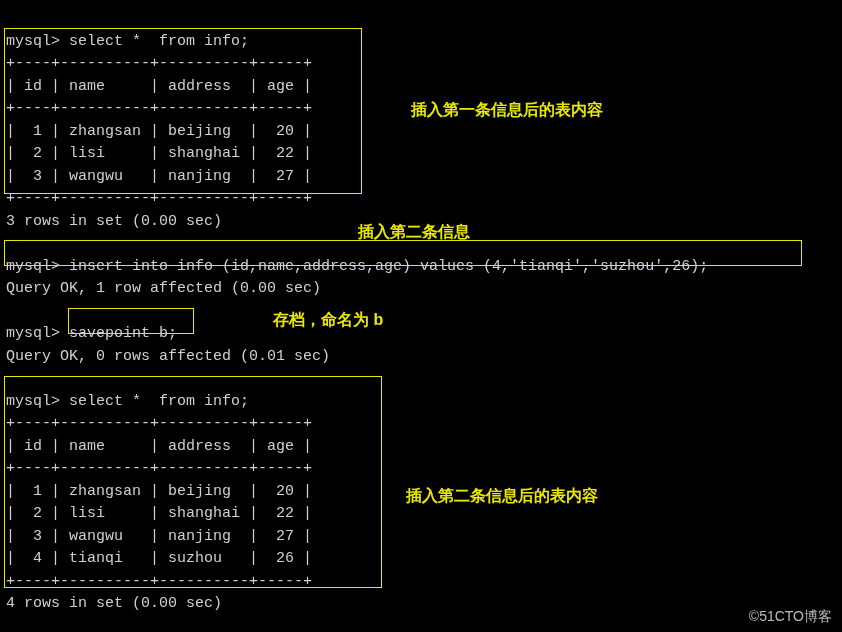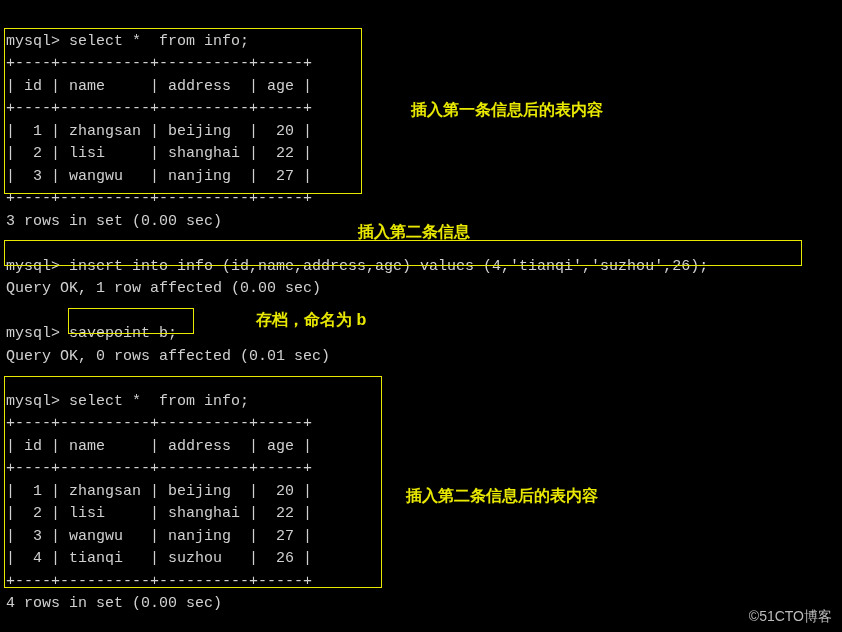--- a/index.html
+++ b/index.html
@@ -74,16 +74,16 @@
 <span>4 rows in set (0.00 sec)</span>
 </div>
 
 <div class="box-yellow" style="left:4px; top:28px; width:356px; height:164px;"></div>
 <div class="box-yellow" style="left:4px; top:240px; width:796px; height:24px;"></div>
 <div class="box-yellow" style="left:68px; top:308px; width:124px; height:24px;"></div>
 <div class="box-yellow" style="left:4px; top:376px; width:376px; height:210px;"></div>
 
 <div class="annot" style="left:411px; top:100px;">插入第一条信息后的表内容</div>
 <div class="annot" style="left:358px; top:222px;">插入第二条信息</div>
-<div class="annot" style="left:256px; top:310px;">存档，命名为 b</div>
+<div class="annot" style="left:273px; top:310px;">存档，命名为 b</div>
 <div class="annot" style="left:406px; top:486px;">插入第二条信息后的表内容</div>
 
 <div class="watermark">©51CTO博客</div>
 
 </body></html>

